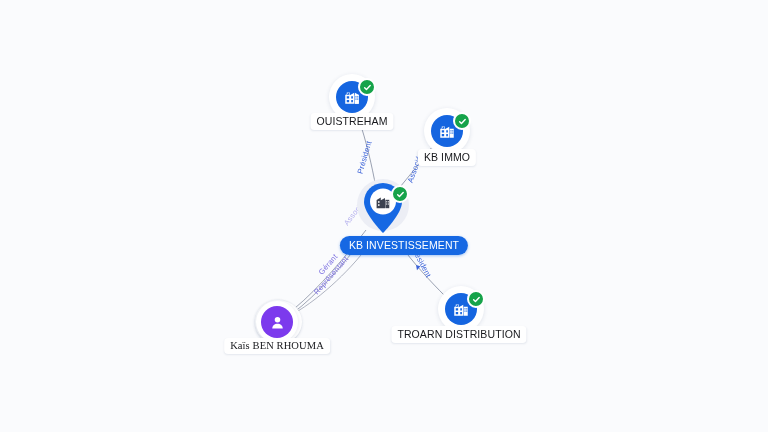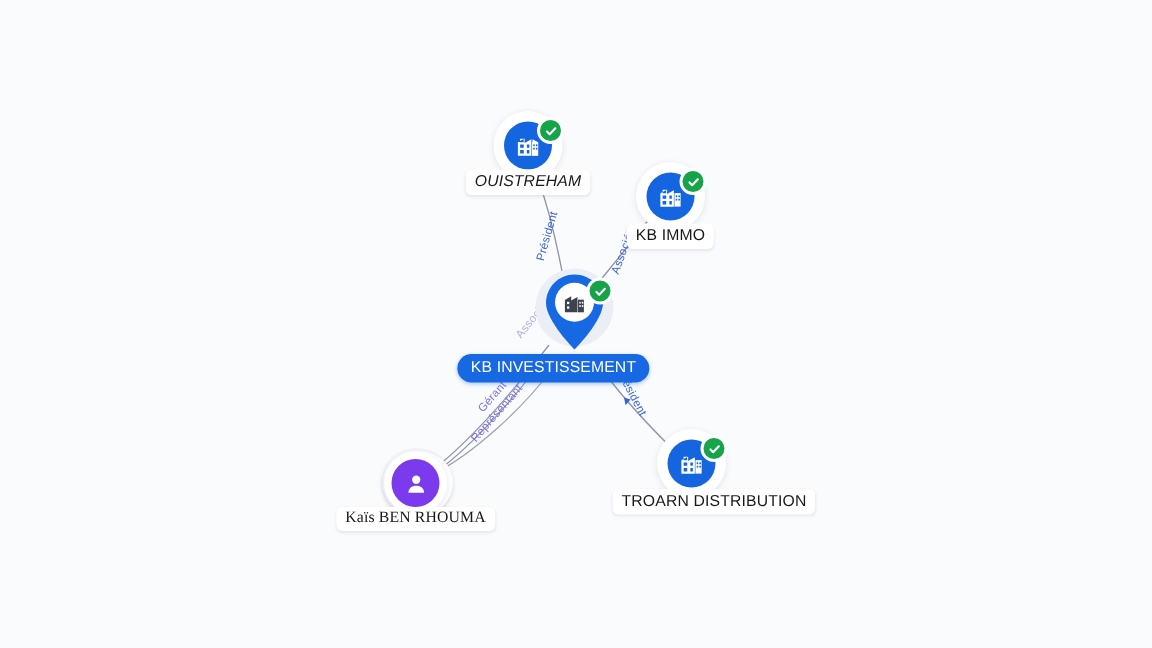--- a/index.html
+++ b/index.html
@@ -194,21 +194,21 @@
         <rect x="16.6" y="14" width="1.4" height="1.6" fill="#1565e0"></rect>
         <rect x="19" y="14" width="1.4" height="1.6" fill="#1565e0"></rect>
       </svg>
     </div>
     <div class="badge">
       <svg width="9" height="9" viewBox="0 0 12 12">
         <path d="M2.2 6.2 L4.6 8.6 L9.6 3.4" fill="none" stroke="#ffffff" stroke-width="1.9" stroke-linecap="round" stroke-linejoin="round"></path>
       </svg>
     </div>
   </div>
-  <div class="label" style="left:352px; top:113px;font-style:italic;">OUISTREHAM</div>
+  <div class="label" style="left:352px; top:113px;">OUISTREHAM</div>
 
   <div class="node" style="left:447px; top:131px;">
     <div class="node-hit"></div>
     <div class="halo"></div>
     <div class="disc">
       <svg width="18" height="18" viewBox="0 0 24 24">
         <path fill="#ffffff" d="M3 21V9.2l6-3.4v4l6-3.4V21H3zm2-2h3.2v-3H5v3zm0-5h3.2v-3H5v3zm0-5h3.2V6H5v3zm6 10h2.2v-3H11v3zm0-5h2.2v-3H11v3z"></path>
         <rect x="15.5" y="9" width="5.5" height="12" fill="#ffffff"></rect>
         <rect x="16.6" y="11" width="1.4" height="1.6" fill="#1565e0"></rect>
         <rect x="19" y="11" width="1.4" height="1.6" fill="#1565e0"></rect>
@@ -242,21 +242,21 @@
           <rect x="5" y="15.4" width="2.2" height="2.2" fill="#ffffff"></rect>
         </g>
       </svg>
     </div>
     <div class="badge" style="left:8px; top:-26px;">
       <svg width="9" height="9" viewBox="0 0 12 12">
         <path d="M2.2 6.2 L4.6 8.6 L9.6 3.4" fill="none" stroke="#ffffff" stroke-width="1.9" stroke-linecap="round" stroke-linejoin="round"></path>
       </svg>
     </div>
   </div>
-  <div class="label primary" style="left:369px; top:236px;text-align:center;">KB INVESTISSEMENT</div>
+  <div class="label primary" style="left:404px; top:236px;text-align:center;">KB INVESTISSEMENT</div>
 
   <div class="node" style="left:277px; top:322px;">
     <div class="node-hit"></div>
     <div class="stack s3"></div>
     <div class="stack s2"></div>
     <div class="stack s1"></div>
     <div class="halo" style="left:-21px; top:-21px; width:42px; height:42px;"></div>
     <div class="disc person">
       <svg width="17" height="17" viewBox="0 0 24 24">
         <circle cx="12" cy="8.2" r="3.9" fill="#ffffff"></circle>
@@ -278,15 +278,15 @@
         <rect x="16.6" y="14" width="1.4" height="1.6" fill="#1565e0"></rect>
         <rect x="19" y="14" width="1.4" height="1.6" fill="#1565e0"></rect>
       </svg>
     </div>
     <div class="badge">
       <svg width="9" height="9" viewBox="0 0 12 12">
         <path d="M2.2 6.2 L4.6 8.6 L9.6 3.4" fill="none" stroke="#ffffff" stroke-width="1.9" stroke-linecap="round" stroke-linejoin="round"></path>
       </svg>
     </div>
   </div>
-  <div class="label" style="left:476px; top:326px;">TROARN DISTRIBUTION</div>
+  <div class="label" style="left:459px; top:326px;">TROARN DISTRIBUTION</div>
 
 </div>
 
 </body></html>

